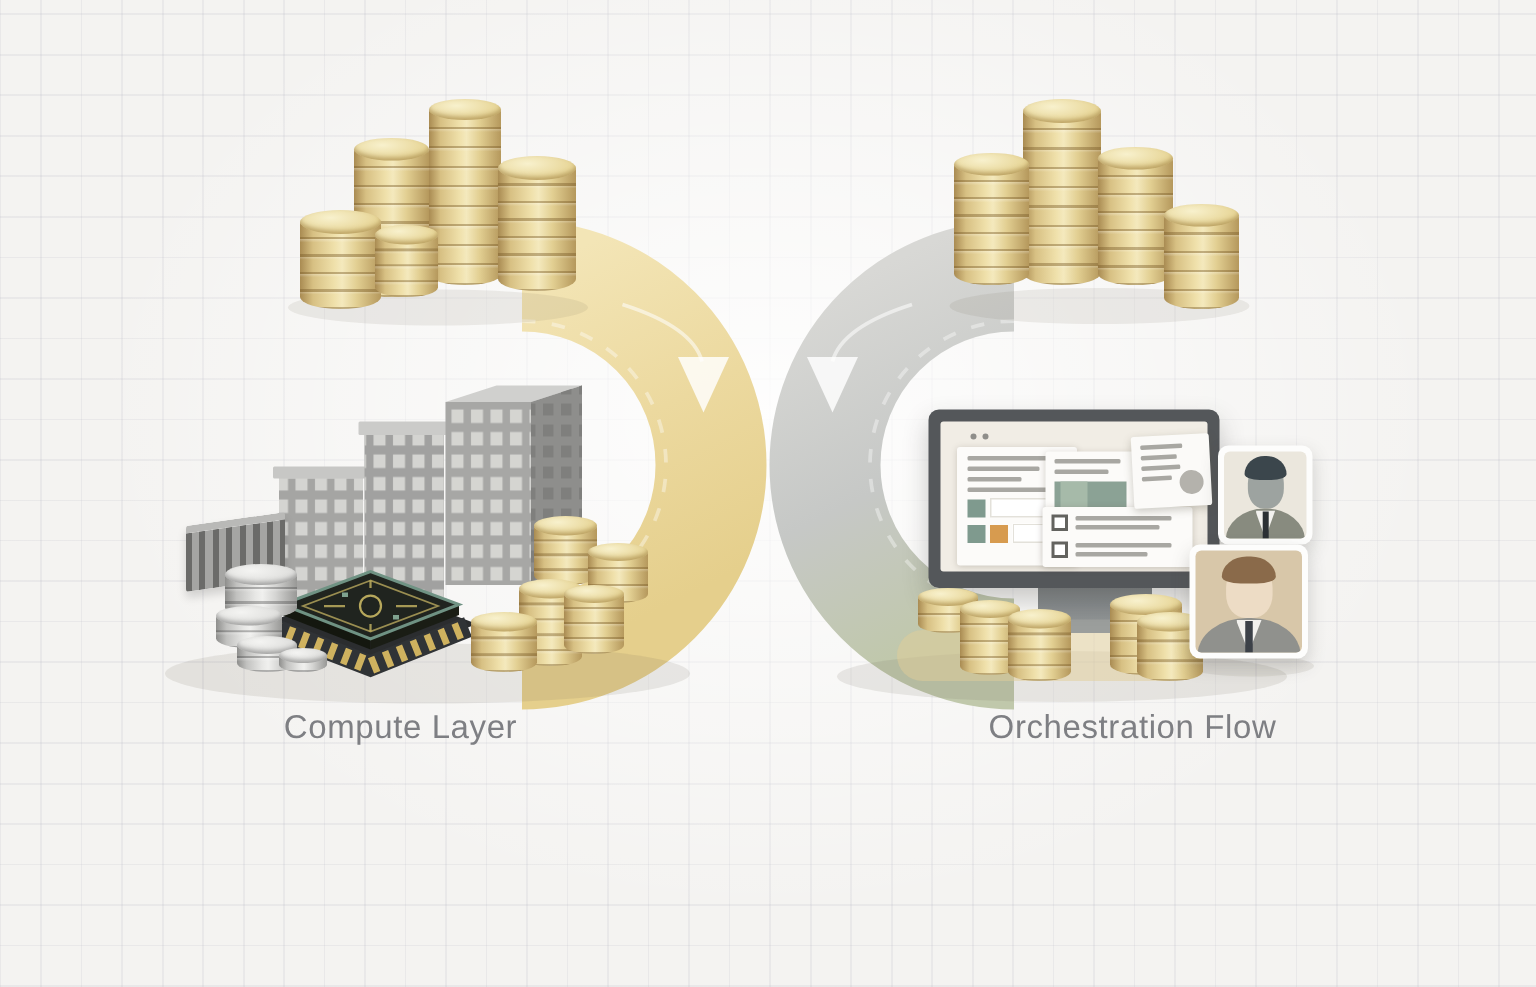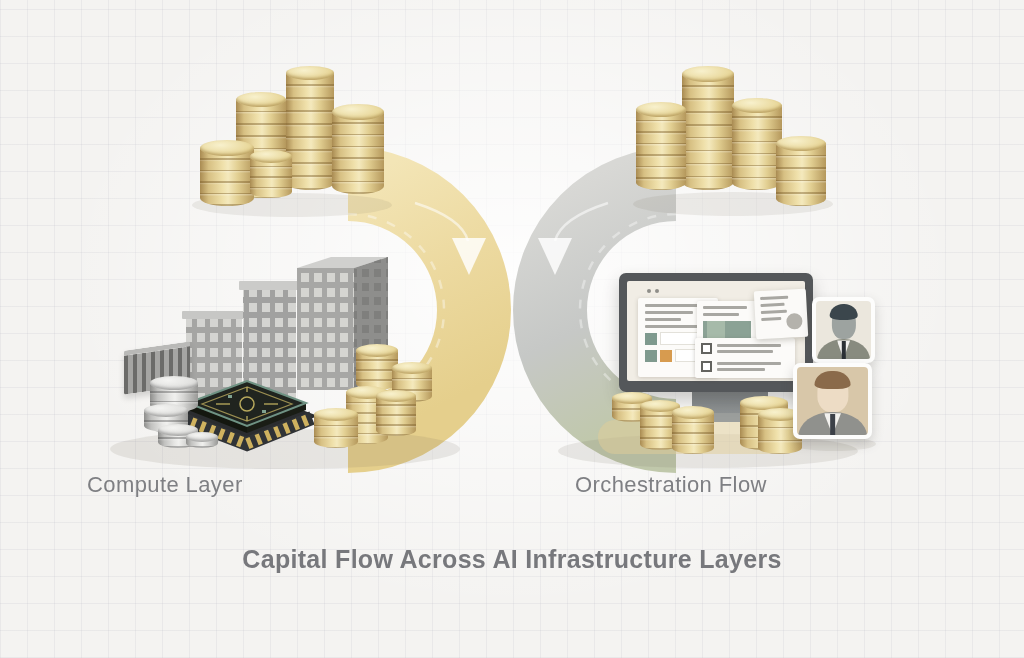--- a/index.html
+++ b/index.html
@@ -75,21 +75,21 @@
   .p1 { left:812px; top:297px; width:63px; height:66px; --photo:#ebe7dd; --face:#9da3a0; --hair:#3b464c; --suit:#888b7f; --tie:#2b3034; }
   .p2 { left:793px; top:363px; width:79px; height:76px; --photo:#d8c7a9; --face:#eddcc5; --hair:#8a6a4a; --suit:#90918d; --tie:#3c4148; }
   .photo { position:relative; width:100%; height:100%; overflow:hidden; border-radius:4px; background:var(--photo); }
   .av-face { position:absolute; left:50%; top:12%; width:44%; height:54%; transform:translateX(-50%); background:var(--face); border-radius:46% 46% 42% 42%; }
   .av-hair { position:absolute; left:50%; top:6%; width:52%; height:26%; transform:translateX(-50%); background:var(--hair); border-radius:50% 50% 38% 38% / 85% 85% 28% 28%; }
   .av-shoulders { position:absolute; left:50%; bottom:-3%; width:98%; height:37%; transform:translateX(-50%); background:var(--suit); border-radius:48% 48% 0 0 / 100% 100% 0 0; }
   .av-shirt { position:absolute; left:50%; bottom:0; width:24%; height:32%; transform:translateX(-50%); background:#f2f1ee; clip-path:polygon(0 0,100% 0,50% 100%); }
   .av-tie { position:absolute; left:50%; bottom:0; width:8%; height:31%; transform:translateX(-50%); background:var(--tie); }
 
   
-  .caption { position:absolute; z-index:5; color:#7e7f83; font-size:22px; letter-spacing:.4px; }
+  .caption { position:absolute; z-index:5; text-align:center; color:#7e7f83; font-size:22px; letter-spacing:.4px; }
   .cap-left  { left:87px;  top:472px; width:360px; }
   .cap-right { left:575px; top:472px; width:360px; }
   .main-title { position:absolute; z-index:5; left:0; top:545px; width:100%; text-align:center; color:#77787c; font-size:25px; font-weight:bold; letter-spacing:.3px; }
 </style>
 </head>
 <body>
 
 <div class="stage">
 
   <svg id="scene-svg" width="1024" height="658" viewBox="0 0 1024 658">
@@ -337,15 +337,14 @@
       <div class="av-face"></div>
       <div class="av-hair"></div>
       <div class="av-shoulders"></div>
       <div class="av-shirt"></div>
       <div class="av-tie"></div>
     </div>
   </div>
 
   <div class="caption cap-left">Compute Layer</div>
   <div class="caption cap-right">Orchestration Flow</div>
-  <div class="main-title">Capital Flow Across AI Infrastructure Layers</div>
 
 </div>
 
 </body></html>

